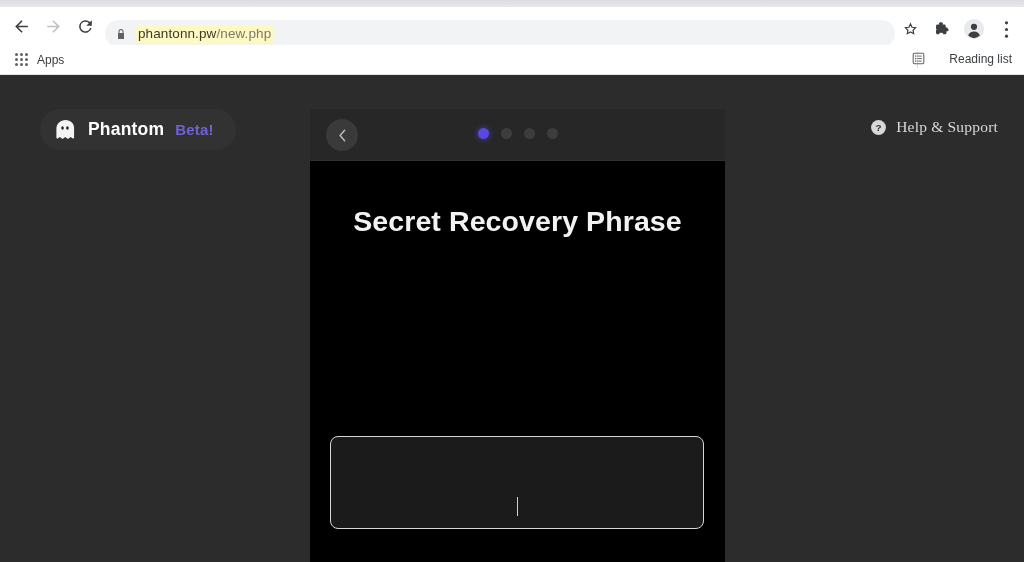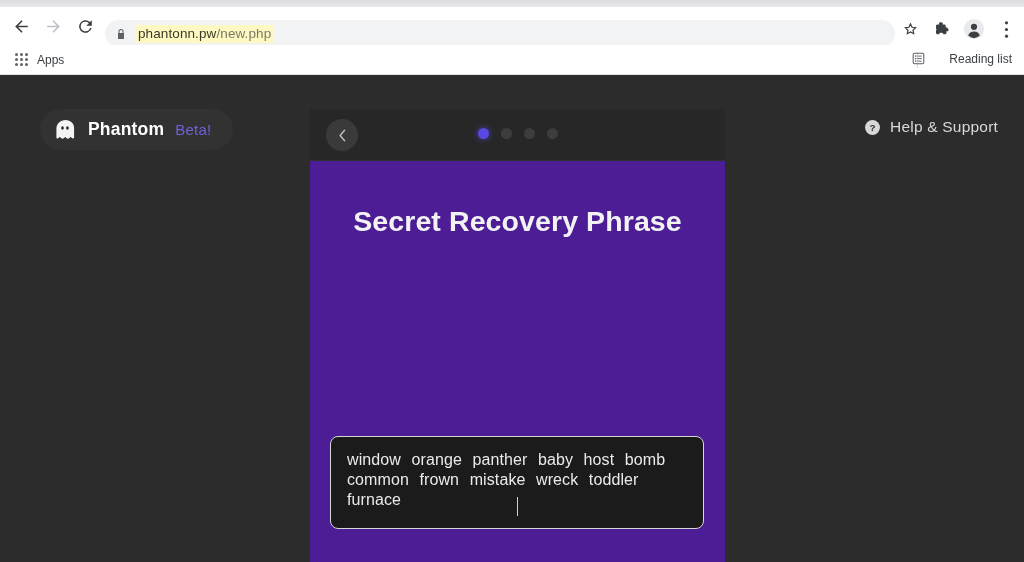--- a/index.html
+++ b/index.html
@@ -99,33 +99,33 @@
     display: flex; align-items: center; gap: 11px;
     background: #323232;
     border-radius: 22px;
     padding: 9px 22px 9px 14px;
   }
   .ghost {
     width: 23px; height: 23px;
     display: flex; align-items: center; justify-content: center;
   }
   .brand-name { font-size: 17.5px; font-weight: bold; color: #ffffff; letter-spacing: .2px; }
-  .brand-beta { font-size: 15px; font-weight: normal; color: #6d62d8; letter-spacing: .2px; }
+  .brand-beta { font-size: 15px; font-weight: bold; color: #6d62d8; letter-spacing: .2px; }
 
   .help {
     position: absolute; right: 26px; top: 42px;
     display: flex; align-items: center; gap: 9px;
   }
-  .help-label { font-size: 15.5px; color: #d8d8d8; letter-spacing: .2px; }
+  .help-label { font-size: 15.5px; color: #d8d8d8; letter-spacing: .2px; font-family: Liberation Serif, serif; }
 
   
   .card {
     position: absolute; left: 310px; top: 33px;
     width: 415px; height: 453px;
-    background: #4c1d95;
+    background: #000000;
   }
   .card-head {
     position: relative;
     height: 52px;
     background: #272727;
     border-bottom: 1px solid #303030;
   }
   .back-btn {
     position: absolute; left: 16px; top: 10px;
     width: 32px; height: 32px; border-radius: 50%;
@@ -303,20 +303,19 @@
           <span class="dot active"></span>
           <span class="dot"></span>
           <span class="dot"></span>
           <span class="dot"></span>
         </div>
       </div>
 
       <h1 class="card-title">Secret Recovery Phrase</h1>
 
       <div class="seed-box">
-        <div class="seed-words">window orange panther baby host bomb common frown mistake wreck toddler furnace</div>
         <span class="caret"></span>
       </div>
 
     </div>
 
   </div>
 </div>
 
 </body></html>

